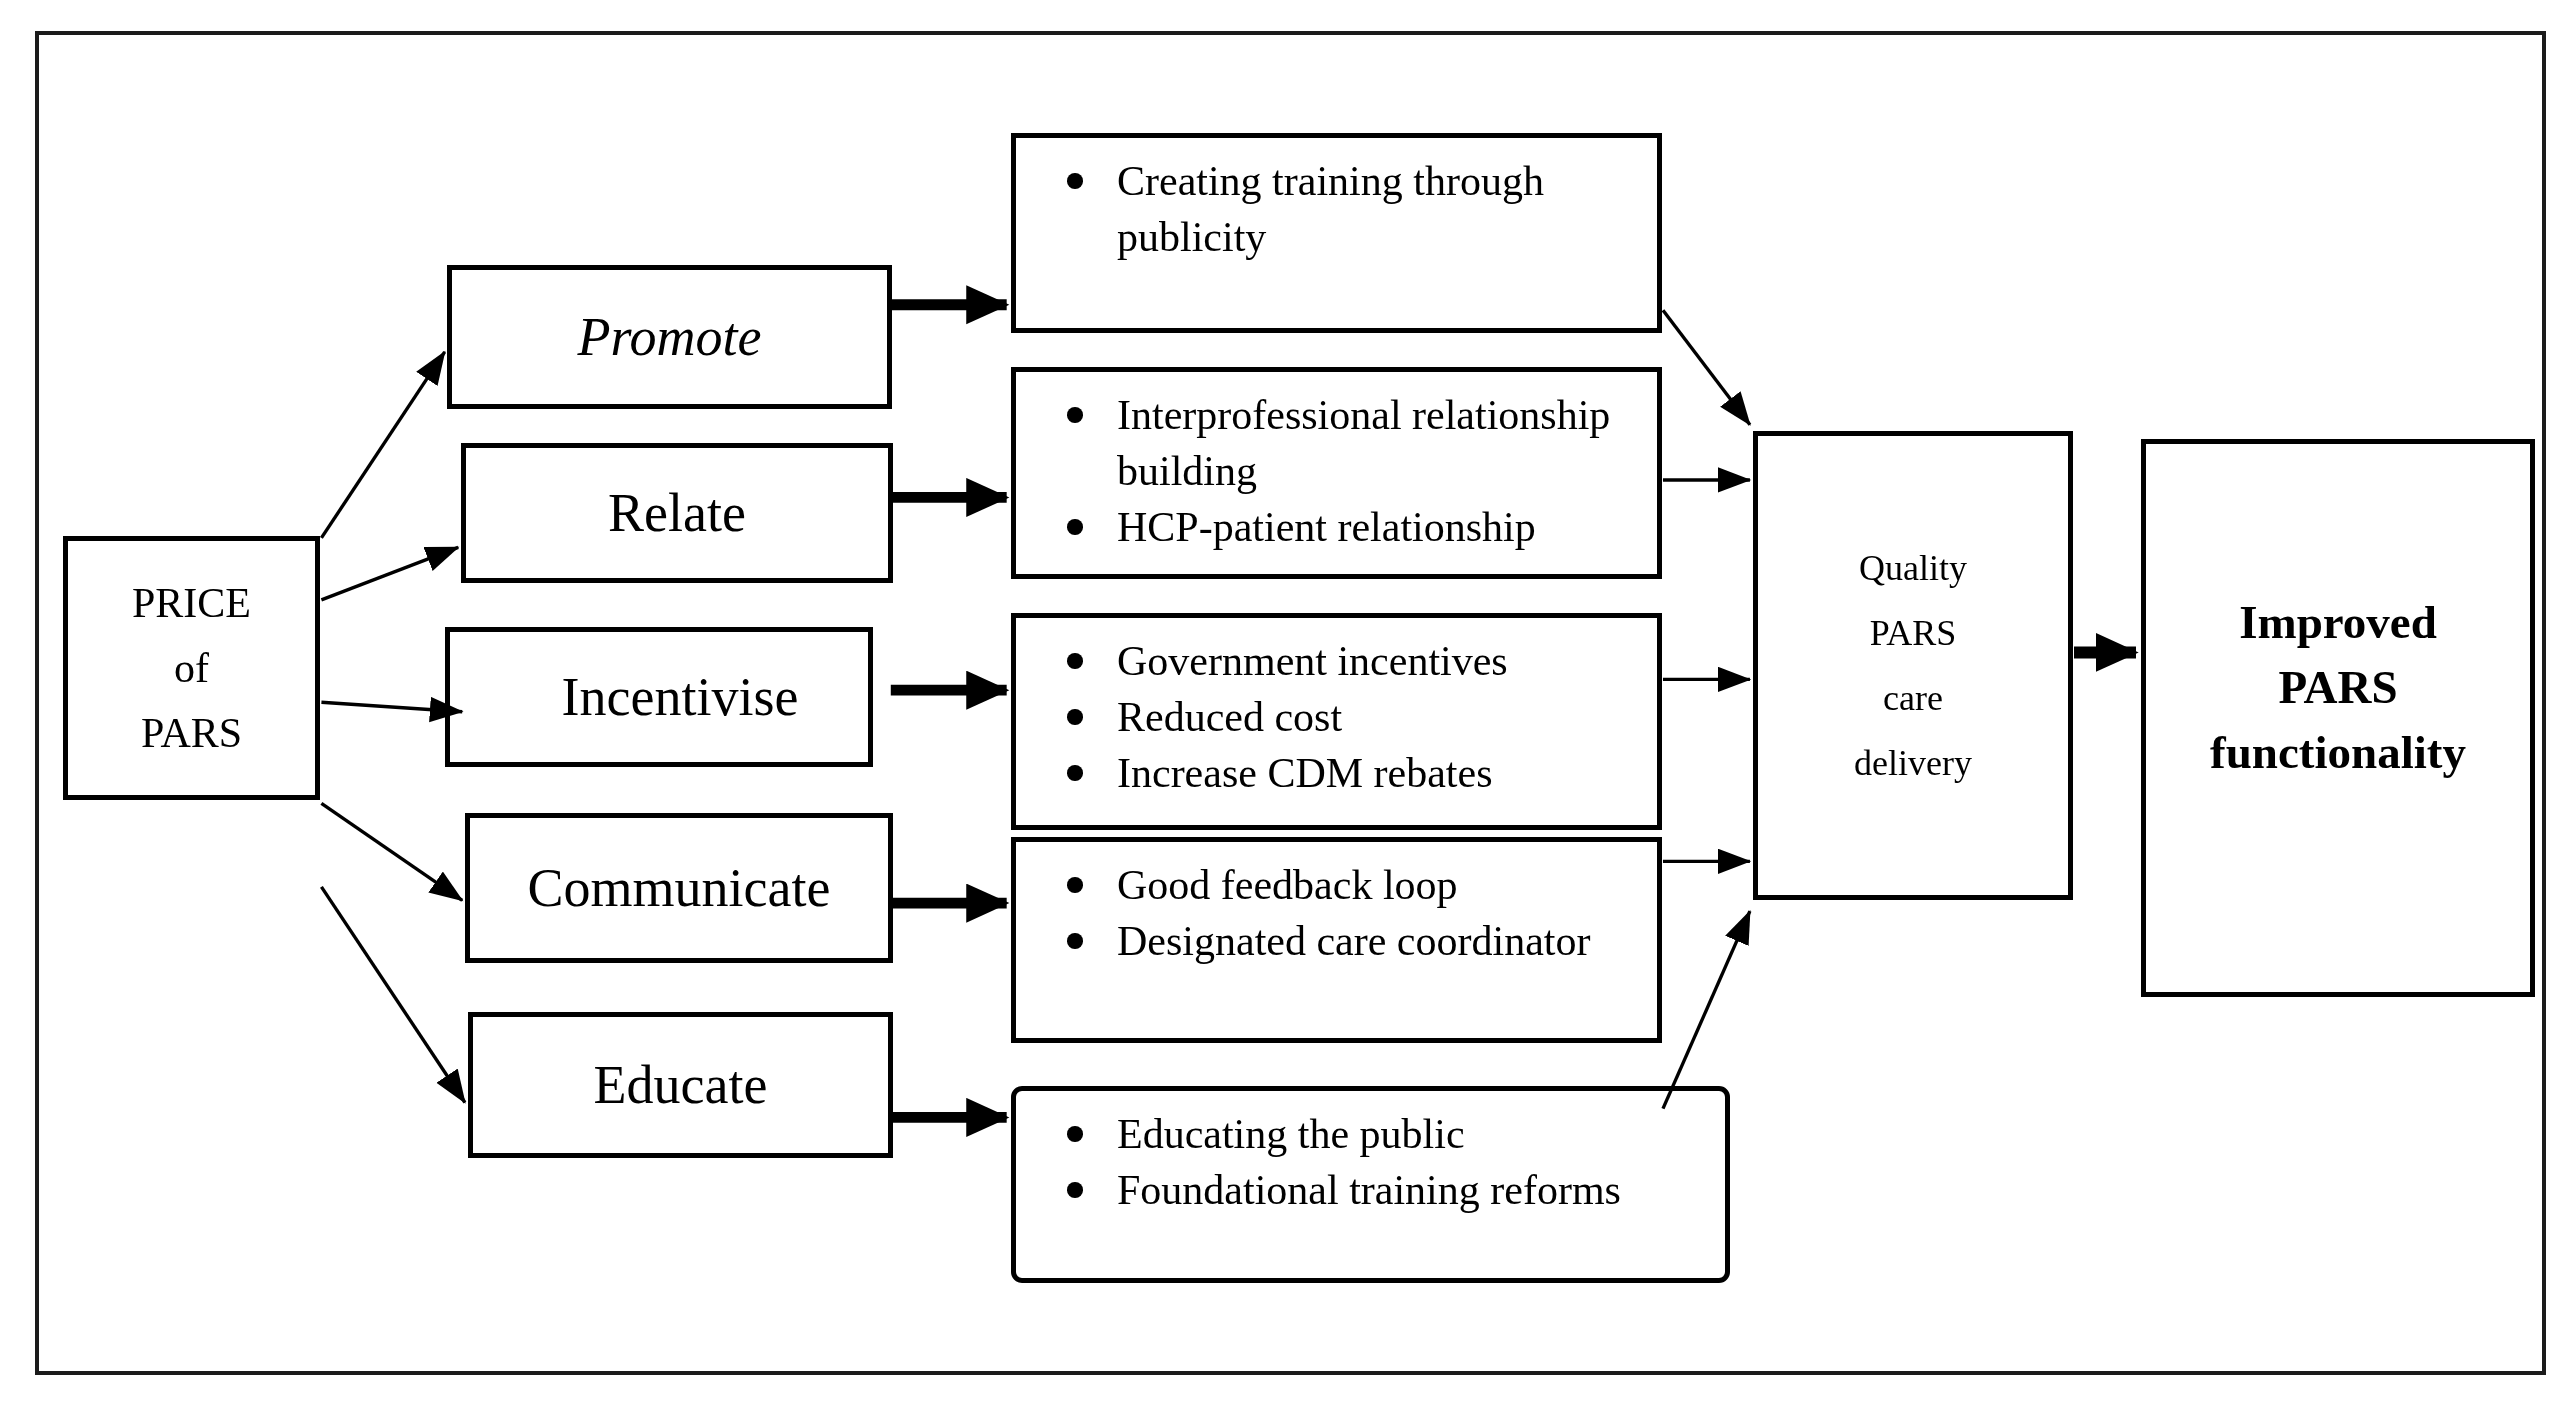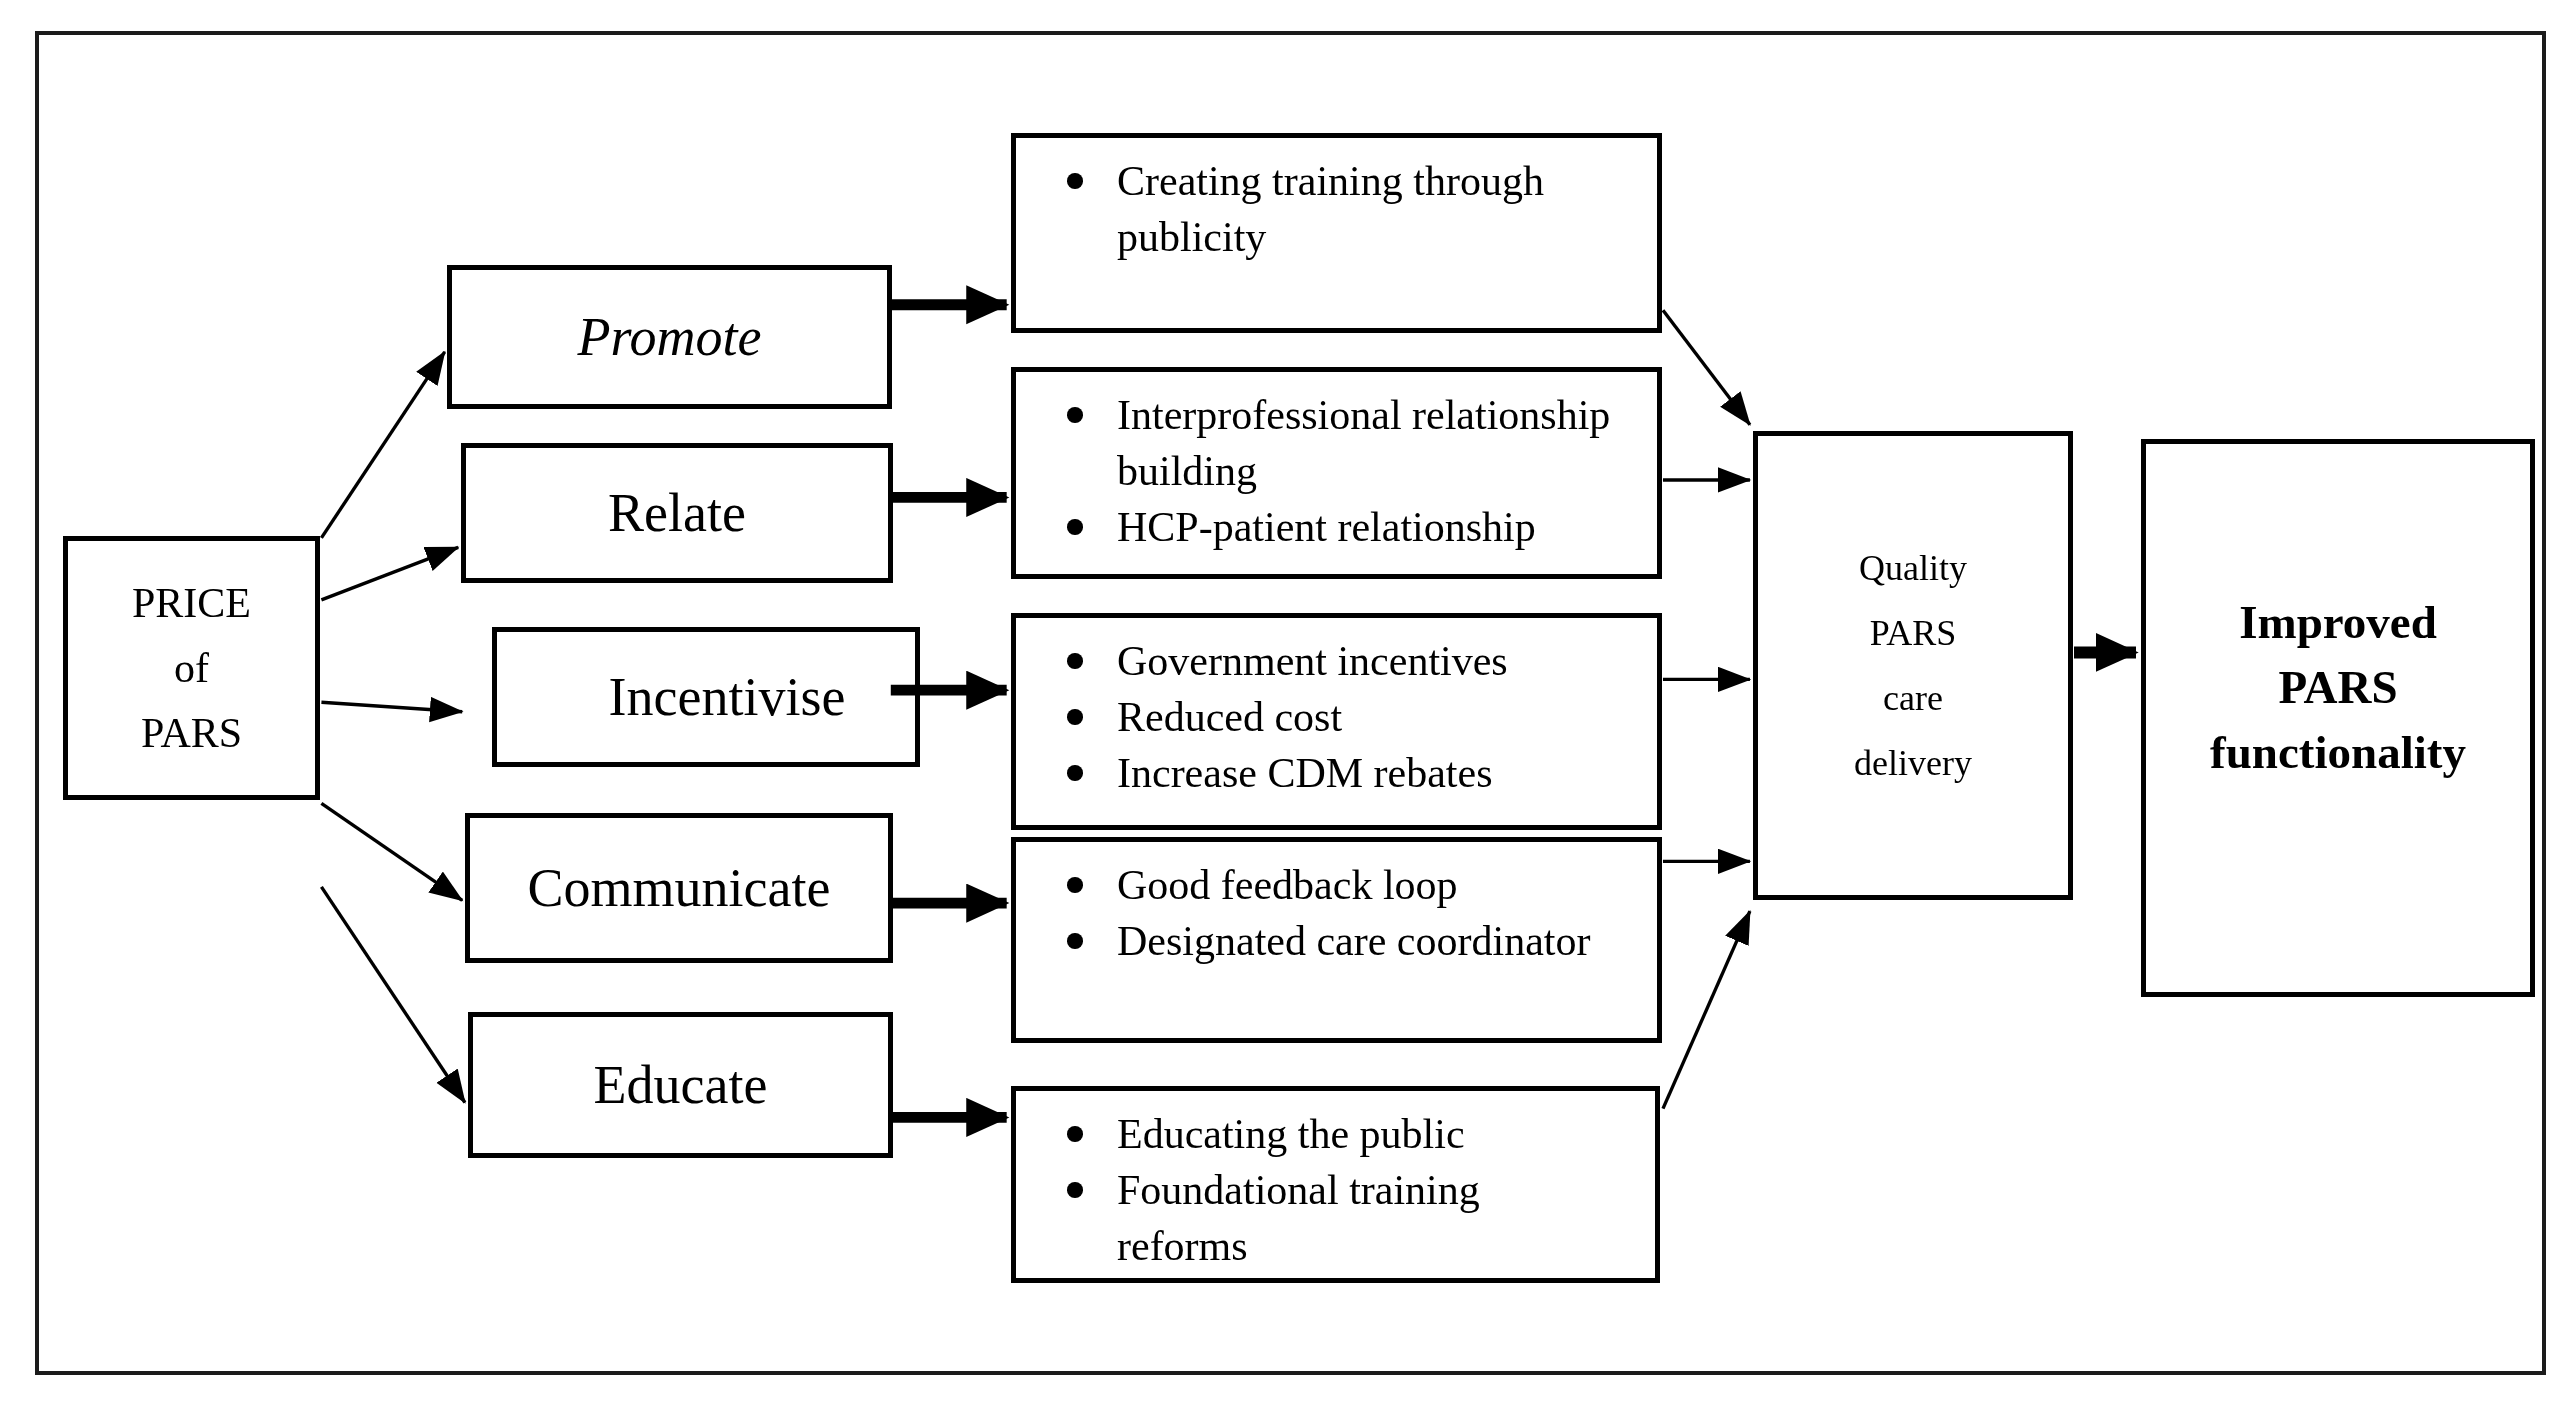--- a/index.html
+++ b/index.html
@@ -42,33 +42,33 @@
     left: 63px; top: 536px; width: 257px; height: 264px;
     font-size: 42px; line-height: 65px;
   }
   
   .strategy {
     font-size: 54px;
     line-height: 1;
   }
   .strategy.s0 { left: 447px; top: 265px; width: 445px; height: 144px; font-style: italic; }
   .strategy.s1 { left: 461px; top: 443px; width: 432px; height: 140px; }
-  .strategy.s2 { left: 492px; top: 627px; width: 428px; height: 140px; padding-left: 42px; }
+  .strategy.s2 { left: 445px; top: 627px; width: 428px; height: 140px; padding-left: 42px; }
   .strategy.s3 { left: 465px; top: 813px; width: 428px; height: 150px; }
   .strategy.s4 { left: 468px; top: 1012px; width: 425px; height: 146px; }
   
   .outcome {
     font-size: 42px;
     line-height: 56px;
   }
   .outcome.o0 { left: 1011px; top: 133px;  width: 651px; height: 200px; }
   .outcome.o1 { left: 1011px; top: 367px;  width: 651px; height: 212px; }
   .outcome.o2 { left: 1011px; top: 613px;  width: 651px; height: 217px; }
   .outcome.o3 { left: 1011px; top: 837px; width: 651px; height: 206px; }
-  .outcome.o4 { left: 1011px; top: 1086px; width: 649px; height: 197px; }
+  .outcome.o4 { left: 1011px; top: 1086px; width: 719px; height: 197px; border-radius: 11px; }
   .outcome ul {
     margin: 0;
     padding: 15px 40px 0 47px;
     list-style: none;
   }
   .outcome li {
     position: relative;
     padding-left: 54px;
   }
   .outcome li::before {

